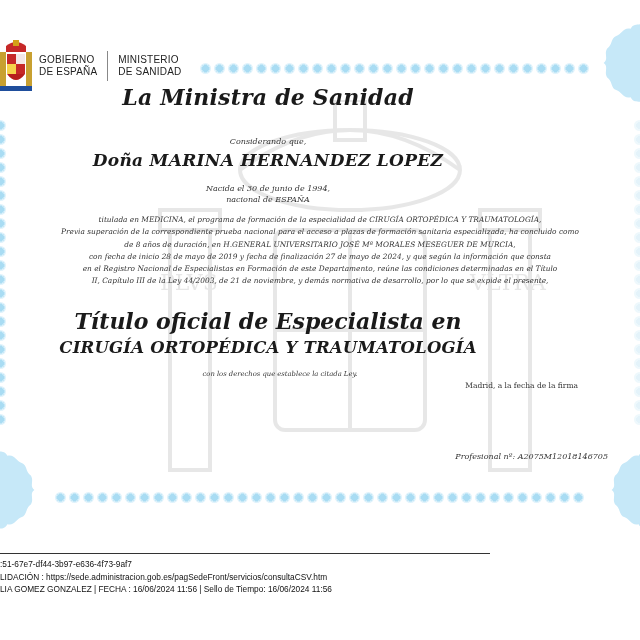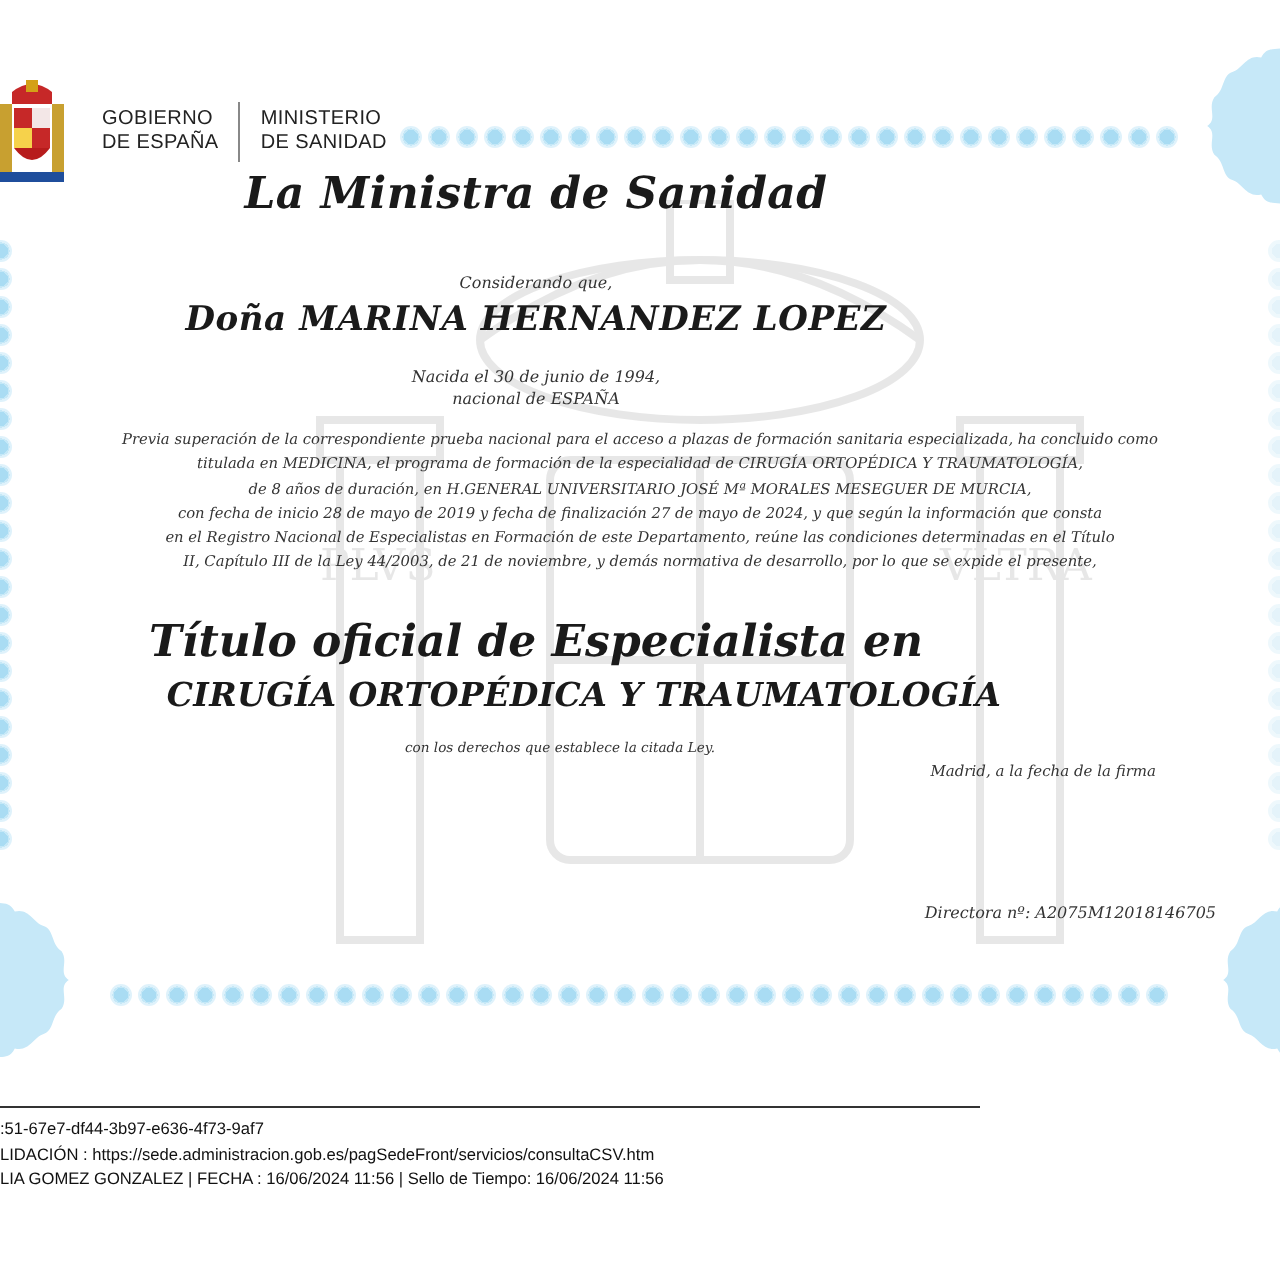--- a/index.html
+++ b/index.html
@@ -29,34 +29,34 @@
     }
 
     
     .watermark { position: absolute; left: 140px; top: 100px; width: 420px; height: 400px; opacity: 0.09; }
     .watermark svg { width: 100%; height: 100%; }
 
     
     .logo { position: absolute; left: 0; top: 38px; display: flex; align-items: center; }
     .shield { width: 34px; height: 56px; }
     .logo-text { font-family: "Liberation Sans", sans-serif; font-size: 10px; line-height: 12px; color: #222; letter-spacing: 0.2px; }
-    .logo-gob { margin-left: 17px; }
+    .logo-gob { margin-left: 5px; }
     .logo-sep { width: 1px; height: 30px; background: #888; margin: 0 10px; }
 
     .center { position: absolute; left: 0; width: 536px; text-align: center; font-style: italic; }
     .title-main { top: 84px; font-size: 22px; font-weight: bold; letter-spacing: 0.2px; }
     .considering { top: 137px; font-size: 8px; color: #333; }
     .person { top: 150px; font-size: 17px; font-weight: bold; letter-spacing: 0.3px; }
     .born { top: 183px; font-size: 8px; line-height: 11px; color: #333; }
     .body-text { top: 214px; font-size: 7.4px; line-height: 12.3px; color: #333; left: 60px; width: 520px; }
     .specialist-title { top: 308px; font-size: 22px; font-weight: bold; }
-    .specialty { top: 338px; font-size: 16.5px; font-weight: bold; letter-spacing: 0.2px; padding-left: 24px; }
+    .specialty { top: 338px; font-size: 16.5px; font-weight: bold; letter-spacing: 0.2px; }
     .rights { top: 370px; font-size: 6.8px; color: #333; margin-left: 12px; }
 
-    .madrid { position: absolute; top: 381px; right: 62px; font-size: 7.5px; font-style: italic; color: #333; }
+    .madrid { position: absolute; top: 381px; right: 62px; font-size: 7.5px; color: #333; }
     .delegation { position: absolute; top: 403px; left: 210px; width: 200px; text-align: center; font-style: italic; }
     .delegation .d1 { font-size: 9px; font-weight: bold; display: block; }
     .delegation .d2 { font-size: 7.5px; color: #333; display: block; margin-top: 2px; }
 
     .refs { position: absolute; top: 451px; right: 32px; text-align: right; font-size: 8px; line-height: 11.5px; font-style: italic; color: #333; }
 
     .rule { position: absolute; top: 553px; left: 0; width: 490px; height: 1px; background: #333; }
     .footer { position: absolute; left: 0; top: 558px; font-family: "Liberation Sans", sans-serif; font-size: 8.3px; line-height: 12.6px; color: #111; white-space: nowrap; }
   </style>
 </head>
@@ -244,37 +244,37 @@
 
   <div class="center title-main">La Ministra de Sanidad</div>
   <div class="center considering">Considerando que,</div>
   <div class="center person">Doña MARINA HERNANDEZ LOPEZ</div>
   <div class="center born">
     <div>Nacida el 30 de junio de 1994,</div>
     <div>nacional de ESPAÑA</div>
   </div>
 
   <div class="center body-text">
+    <div>titulada en MEDICINA, el programa de formación de la especialidad de CIRUGÍA ORTOPÉDICA Y TRAUMATOLOGÍA,</div>
     <div>Previa superación de la correspondiente prueba nacional para el acceso a plazas de formación sanitaria especializada, ha concluido como</div>
-    <div>titulada en MEDICINA, el programa de formación de la especialidad de CIRUGÍA ORTOPÉDICA Y TRAUMATOLOGÍA,</div>
     <div>de 8 años de duración, en H.GENERAL UNIVERSITARIO JOSÉ Mª MORALES MESEGUER DE MURCIA,</div>
     <div>con fecha de inicio 28 de mayo de 2019 y fecha de finalización 27 de mayo de 2024, y que según la información que consta</div>
     <div>en el Registro Nacional de Especialistas en Formación de este Departamento, reúne las condiciones determinadas en el Título</div>
     <div>II, Capítulo III de la Ley 44/2003, de 21 de noviembre, y demás normativa de desarrollo, por lo que se expide el presente,</div>
   </div>
 
   <div class="center specialist-title">Título oficial de Especialista en</div>
   <div class="center specialty">CIRUGÍA ORTOPÉDICA Y TRAUMATOLOGÍA</div>
   <div class="center rights">con los derechos que establece la citada Ley.</div>
 
   <div class="madrid">Madrid, a la fecha de la firma</div>
 
 
   <div class="refs">
-    <div>Directora nº: A2075M12018146705</div>
+    <div>Profesional nº: A2075M12018146705</div>
   </div>
 
   <div class="rule"></div>
   <div class="footer">
     <div>:51-67e7-df44-3b97-e636-4f73-9af7</div>
     <div>LIDACIÓN : https://sede.administracion.gob.es/pagSedeFront/servicios/consultaCSV.htm</div>
     <div>LIA GOMEZ GONZALEZ | FECHA : 16/06/2024 11:56 | Sello de Tiempo: 16/06/2024 11:56</div>
   </div>
 
 </div>

